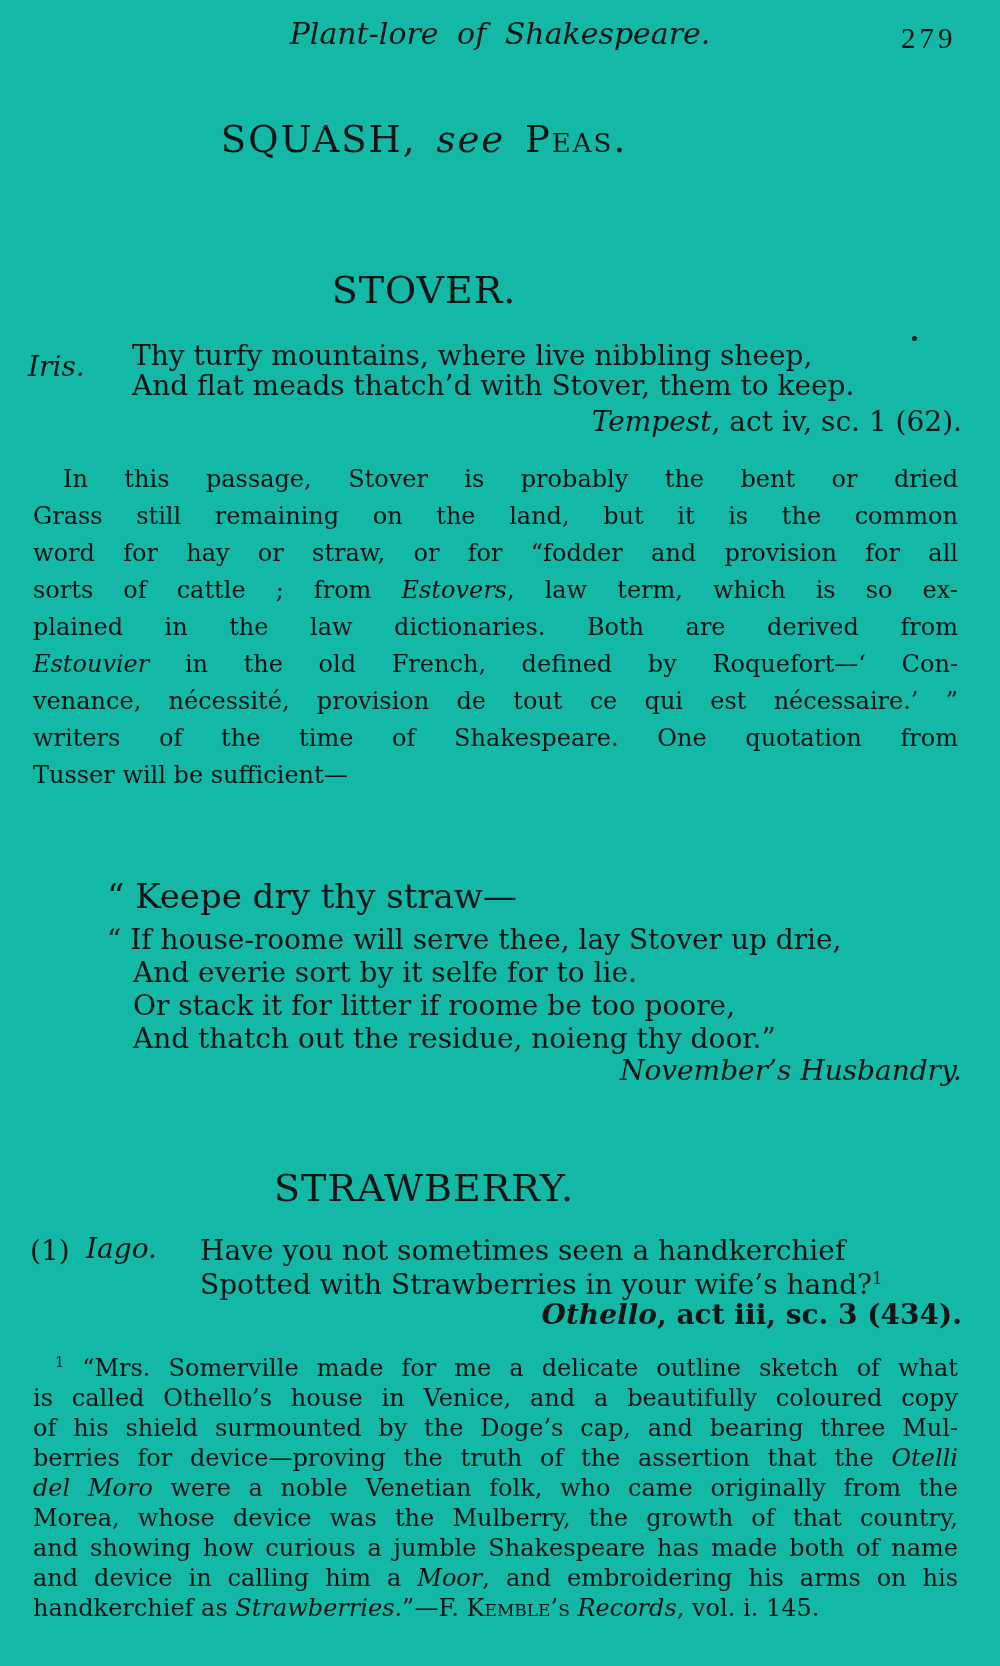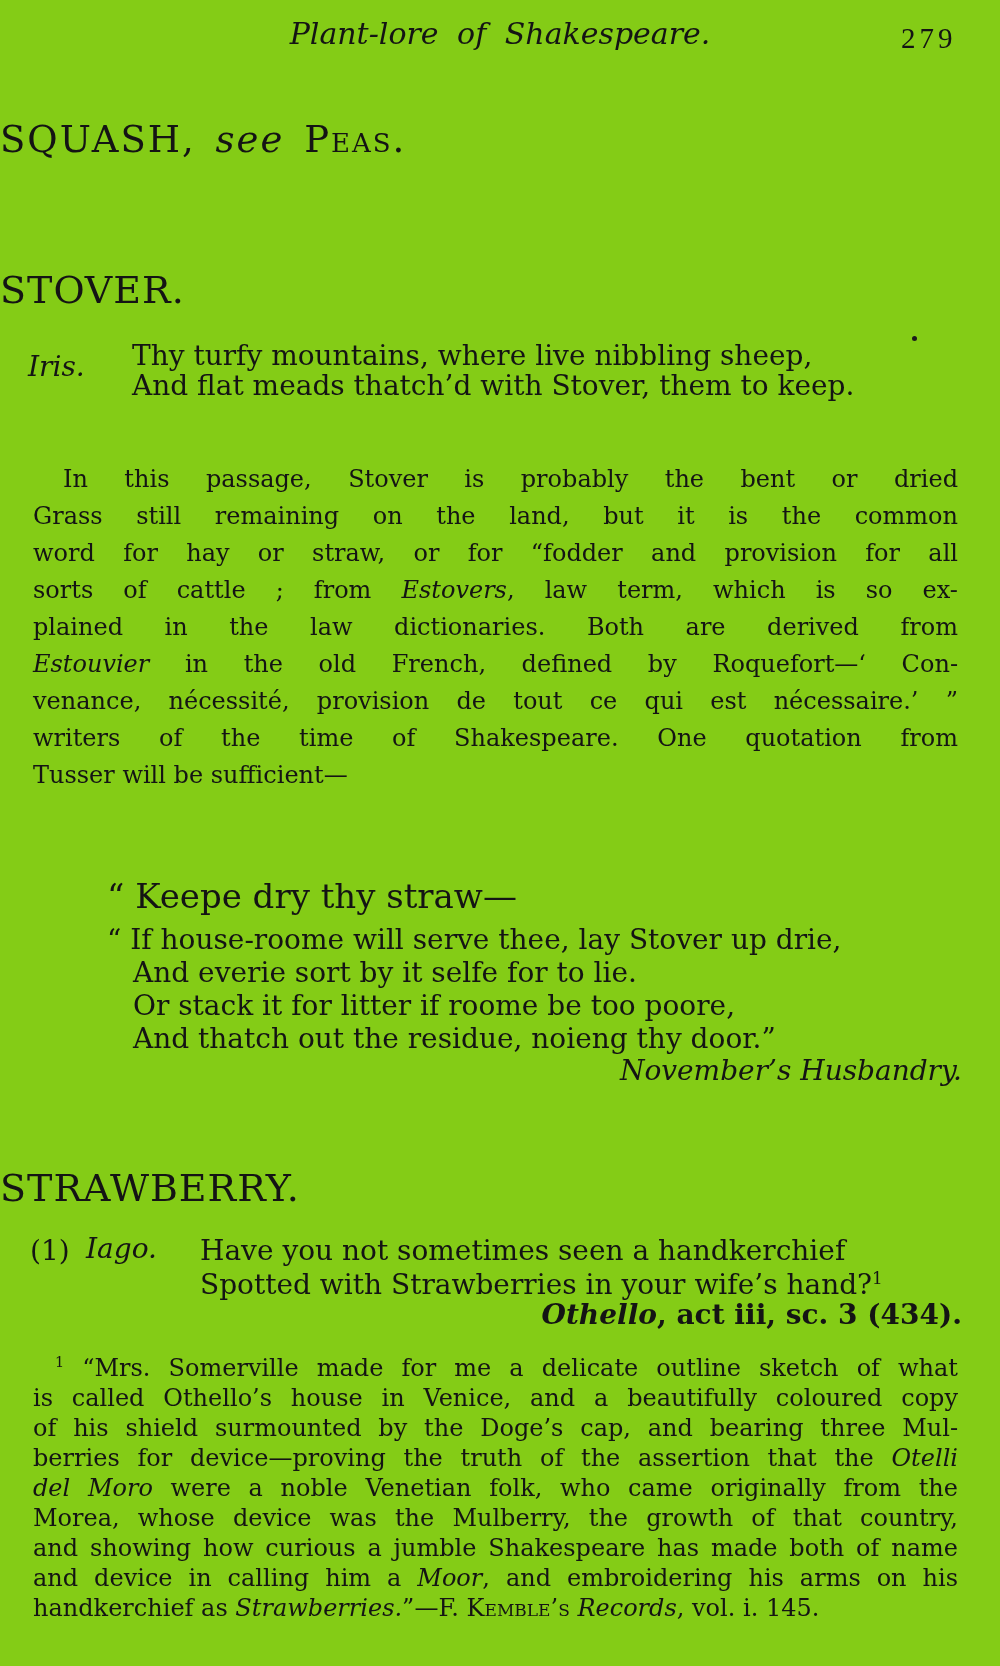--- a/index.html
+++ b/index.html
@@ -4,21 +4,21 @@
 <style>
   html, body {
     margin: 0;
     padding: 0;
     background: #ffffff;
   }
   .page {
     position: relative;
     width: 1000px;
     height: 1666px;
-    background: #84cc16;
+    background: #14b8a6;
     color: #141414;
     font-family: "DejaVu Serif", "Liberation Serif", serif;
     overflow: hidden;
   }
   .running-head {
     position: absolute;
     top: 16px; left: 0;
     width: 1000px;
     text-align: center;
     font-style: italic;
@@ -29,20 +29,21 @@
     position: absolute;
     top: 22px; left: 901px;
     font-size: 29px;
     letter-spacing: 4px;
     font-family: Liberation Serif, serif;
   }
   .heading {
     position: absolute;
     left: 0;
     width: 848px;
+    text-align: center;
     line-height: 44px;
   }
   .heading.squash { top: 118px; font-size: 37px; letter-spacing: 2px; word-spacing: 6px; }
   .heading.stover { top: 268px; font-size: 38px; letter-spacing: 1px; }
   .heading.strawberry { top: 1166px; font-size: 38px; letter-spacing: 1px; }
 
   .speaker {
     position: absolute;
     font-style: italic;
     font-size: 28px;
@@ -117,20 +118,21 @@
   <div class="heading squash"><span>SQUASH, </span><span class="s-i">see</span><span class="s-sc"> Peas.</span></div>
 
   <div class="heading stover">STOVER.</div>
 
   <div class="speaker iris">Iris.</div>
   <div class="verse iris-verse">
     <div class="verse-line">Thy turfy mountains, where live nibbling sheep,</div>
     <div class="verse-line">And flat meads thatch’d with Stover, them to keep.</div>
   </div>
   <div class="ink-speck"></div>
+  <div class="citation tempest"><span class="s-i">Tempest</span><span>, act iv, sc. 1 (62).</span></div>
 
   <div class="paragraph stover-para">
     <div class="para-line justify indent-main"><span>In this passage, Stover is probably the bent or dried</span></div>
     <div class="para-line justify"><span>Grass still remaining on the land, but it is the common</span></div>
     <div class="para-line justify"><span>word for hay or straw, or for “fodder and provision for all</span></div>
     <div class="para-line justify"><span>sorts of cattle ; from </span><span class="s-i">Estovers</span><span>, law term, which is so ex-</span></div>
     <div class="para-line justify"><span>plained in the law dictionaries.  Both are derived from</span></div>
     <div class="para-line justify"><span class="s-i">Estouvier</span><span> in the old French, defined by Roquefort—‘ Con-</span></div>
     <div class="para-line justify"><span>venance, nécessité, provision de tout ce qui est nécessaire.’ ”</span></div>
     <div class="para-line justify"><span>writers of the time of Shakespeare.  One quotation from</span></div>

